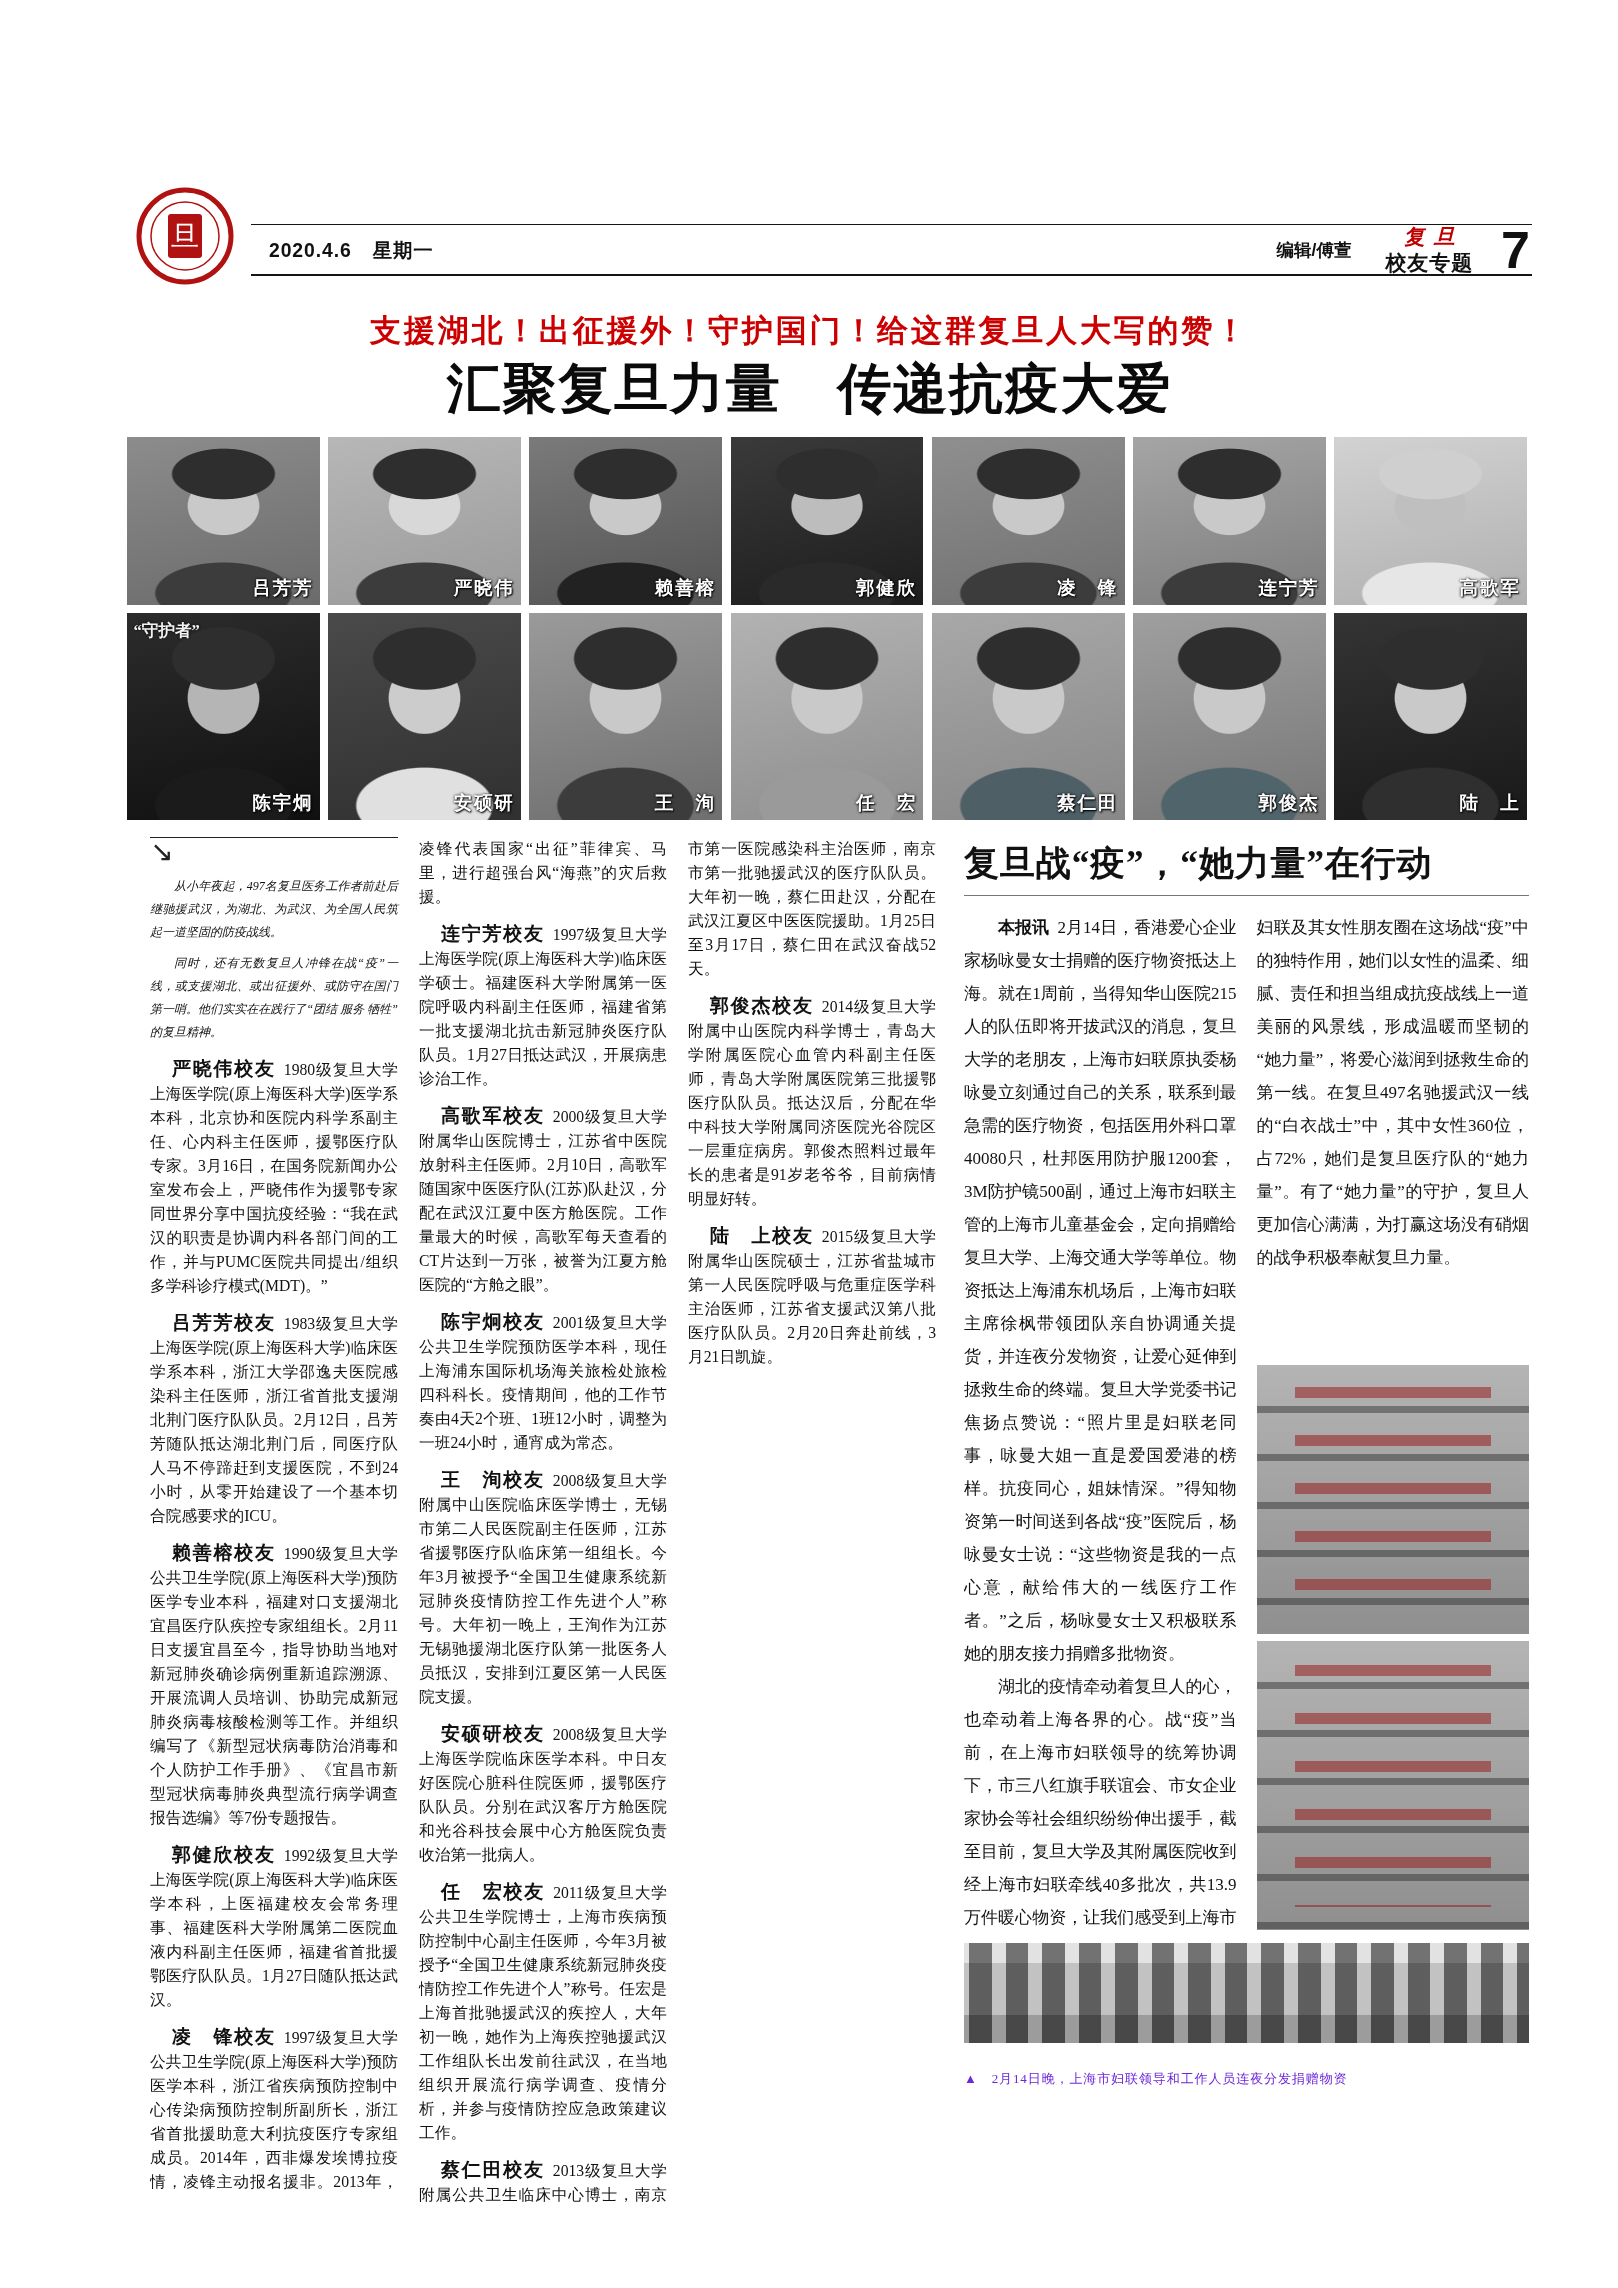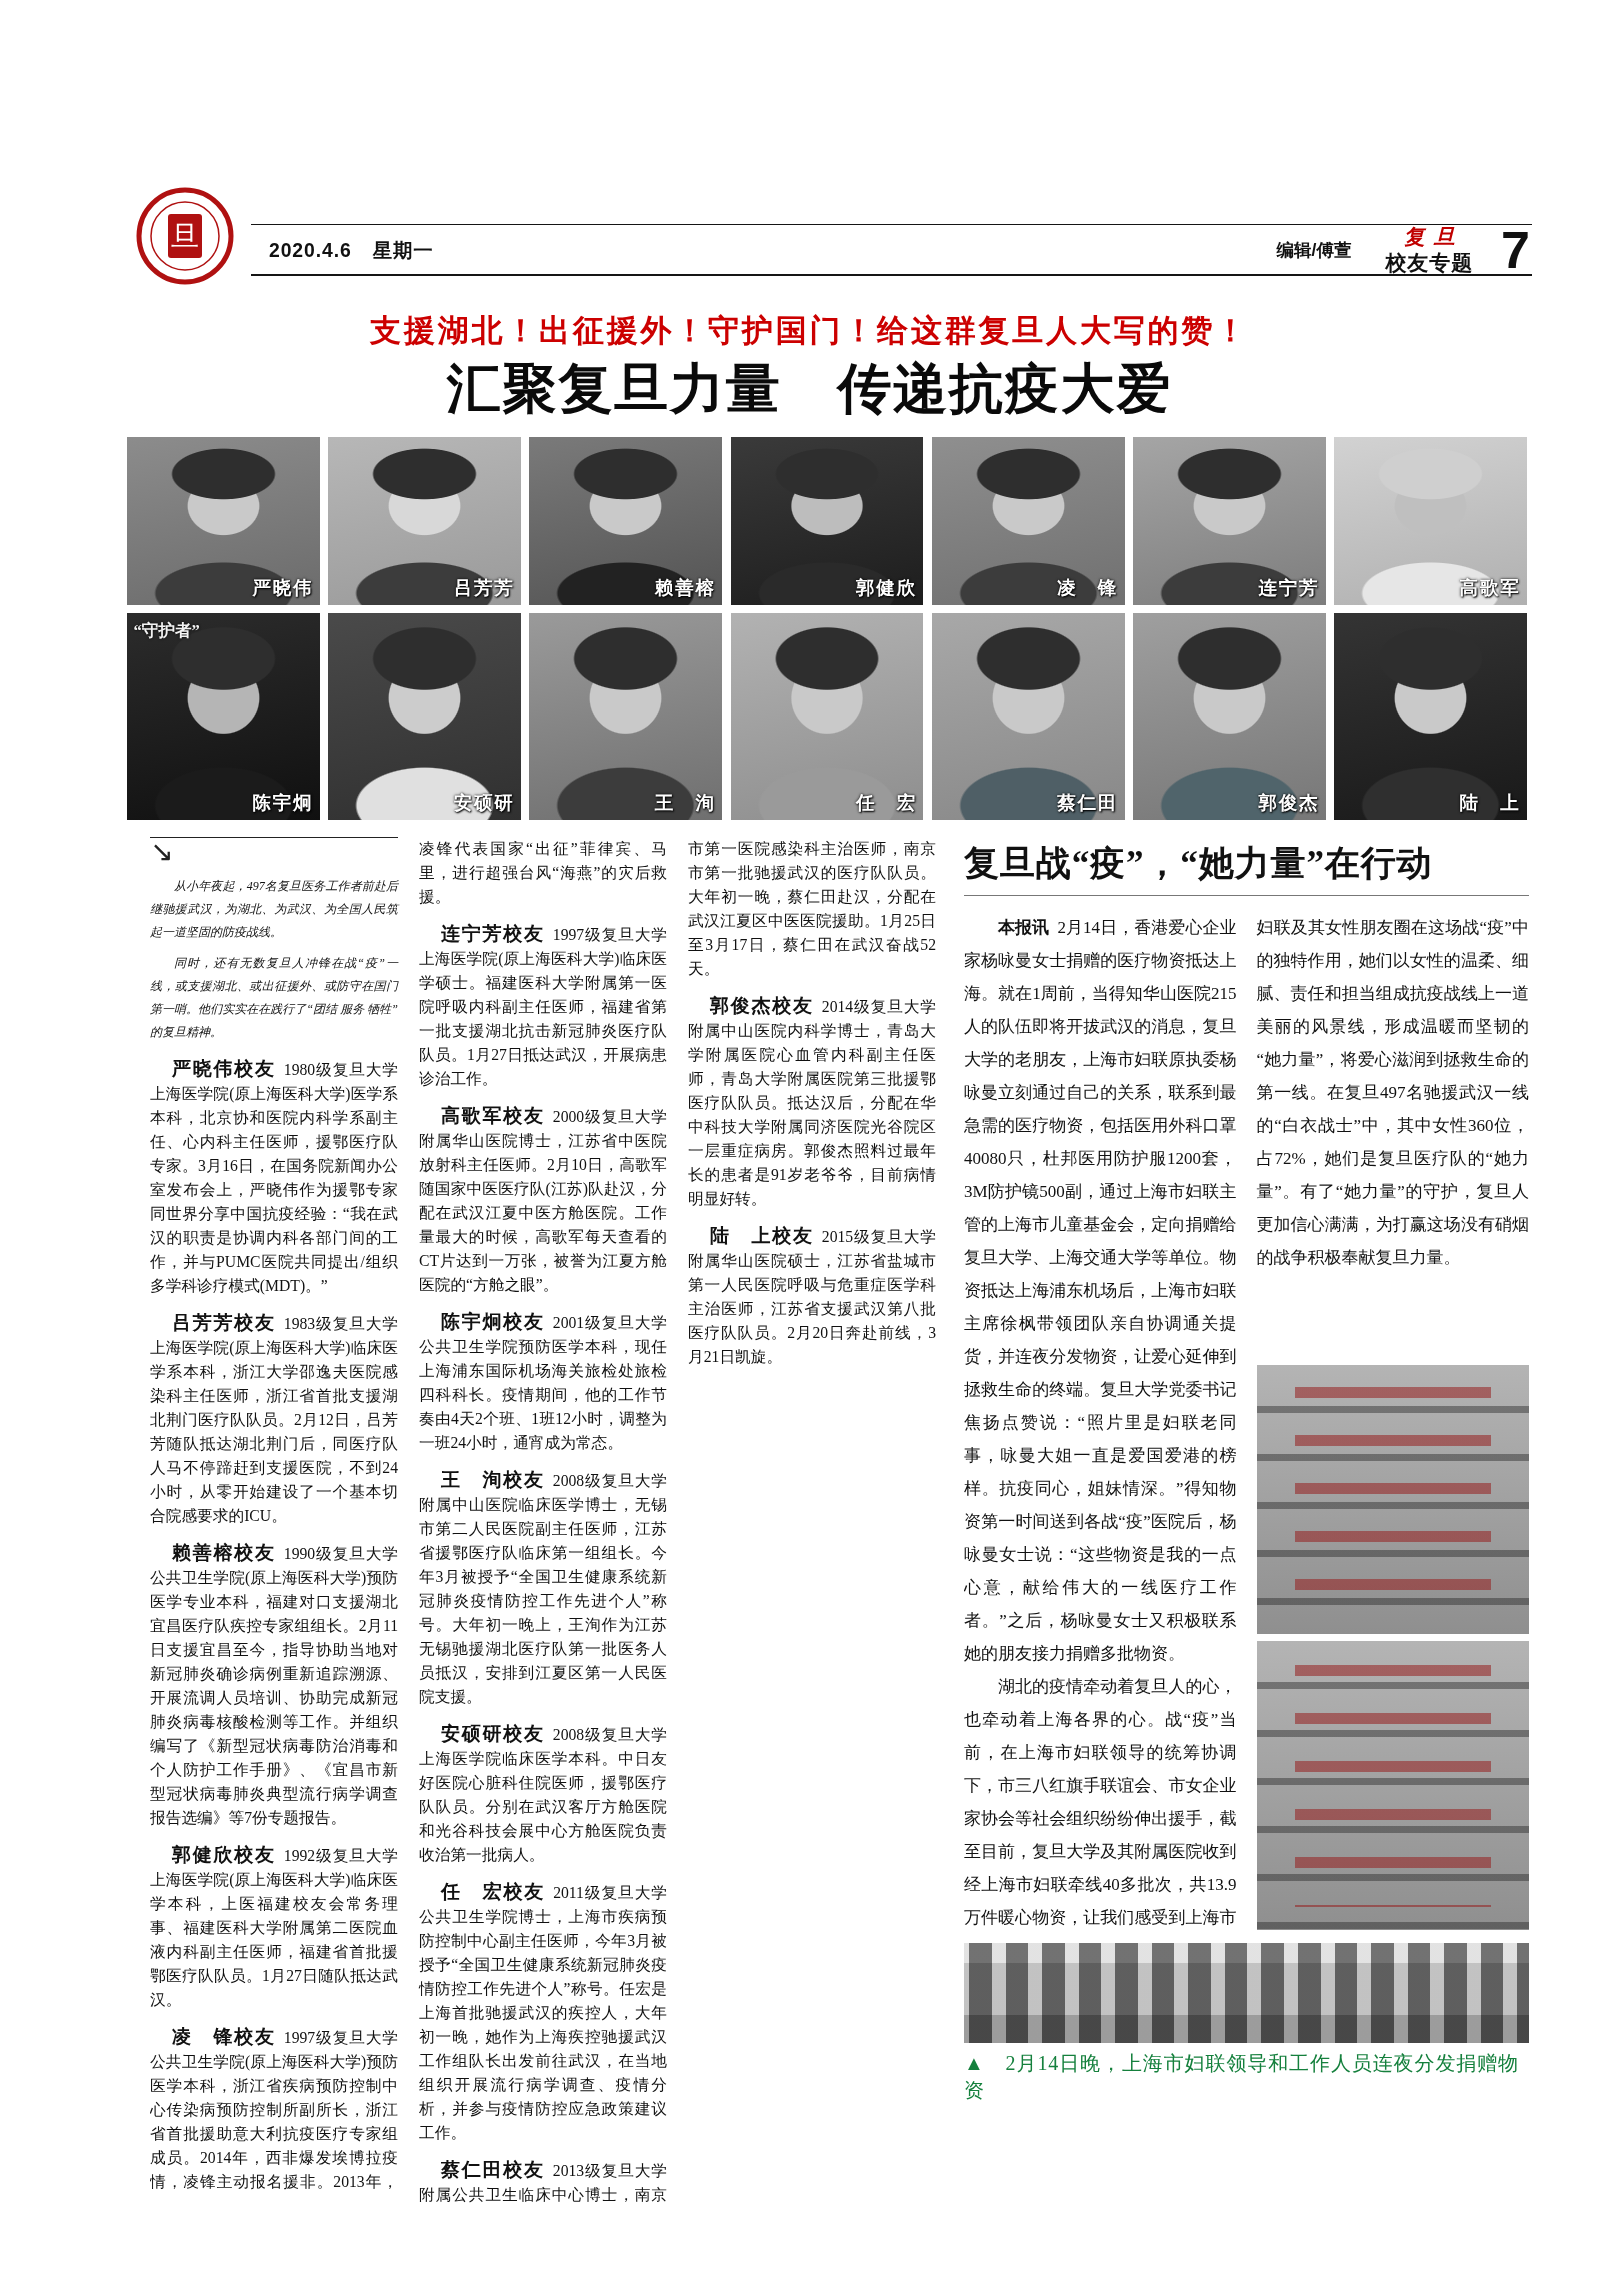--- a/index.html
+++ b/index.html
@@ -84,21 +84,21 @@
   .boxes-photo{position:relative;background:
      repeating-linear-gradient(180deg, rgba(40,40,40,.0) 0 41px, rgba(40,40,40,.45) 41px 48px),
      linear-gradient(#b4b4b4,#8f8f8f);}
   .boxes-photo::before{content:"";position:absolute;left:14%;right:14%;top:8%;bottom:8%;
      background:repeating-linear-gradient(180deg, rgba(150,30,30,.55) 0 11px, transparent 11px 48px);}
   .boxes-photo:first-child{height:269px;}
   .boxes-photo:last-child{flex:1;}
   .group-photo{margin-top:9.2px;width:100%;height:100px;background:
      repeating-linear-gradient(90deg, rgba(25,25,25,.55) 5.5px 28px, rgba(240,240,240,.25) 28px 42px),
      linear-gradient(#dedede 0 20%, #b3b3b3 20% 72%, #808080 72%);}
-  .ra-caption{margin-top:7px;font-size:20px;letter-spacing:0.9px;color:#15803d;}
+  .ra-caption{margin-top:27px;font-size:13px;letter-spacing:0.9px;color:#6d28d9;}
 </style>
 </head>
 <body>
 
 <div class="page">
 
   <div class="logo">
     <svg viewBox="0 0 100 100" width="100" height="102">
       <circle cx="50" cy="50" r="46" fill="none" stroke="#b01111" stroke-width="5"></circle>
       <circle cx="50" cy="50" r="34" fill="none" stroke="#b01111" stroke-width="1.5"></circle>
@@ -122,26 +122,26 @@
     <span class="page-num">7</span>
   </div>
 
   <div class="kicker">支援湖北！出征援外！守护国门！给这群复旦人大写的赞！</div>
   <div class="main-title">汇聚复旦力量　传递抗疫大爱</div>
 
   <div class="photo-row row1">
 
       <figure class="photo">
         <span class="photo-watermark"></span>
+        <figcaption class="photo-label">吕芳芳</figcaption>
+      </figure>
+
+      <figure class="photo">
+        <span class="photo-watermark"></span>
         <figcaption class="photo-label">严晓伟</figcaption>
-      </figure>
-
-      <figure class="photo">
-        <span class="photo-watermark"></span>
-        <figcaption class="photo-label">吕芳芳</figcaption>
       </figure>
 
       <figure class="photo">
         <span class="photo-watermark"></span>
         <figcaption class="photo-label">赖善榕</figcaption>
       </figure>
 
       <figure class="photo">
         <span class="photo-watermark"></span>
         <figcaption class="photo-label">郭健欣</figcaption>

